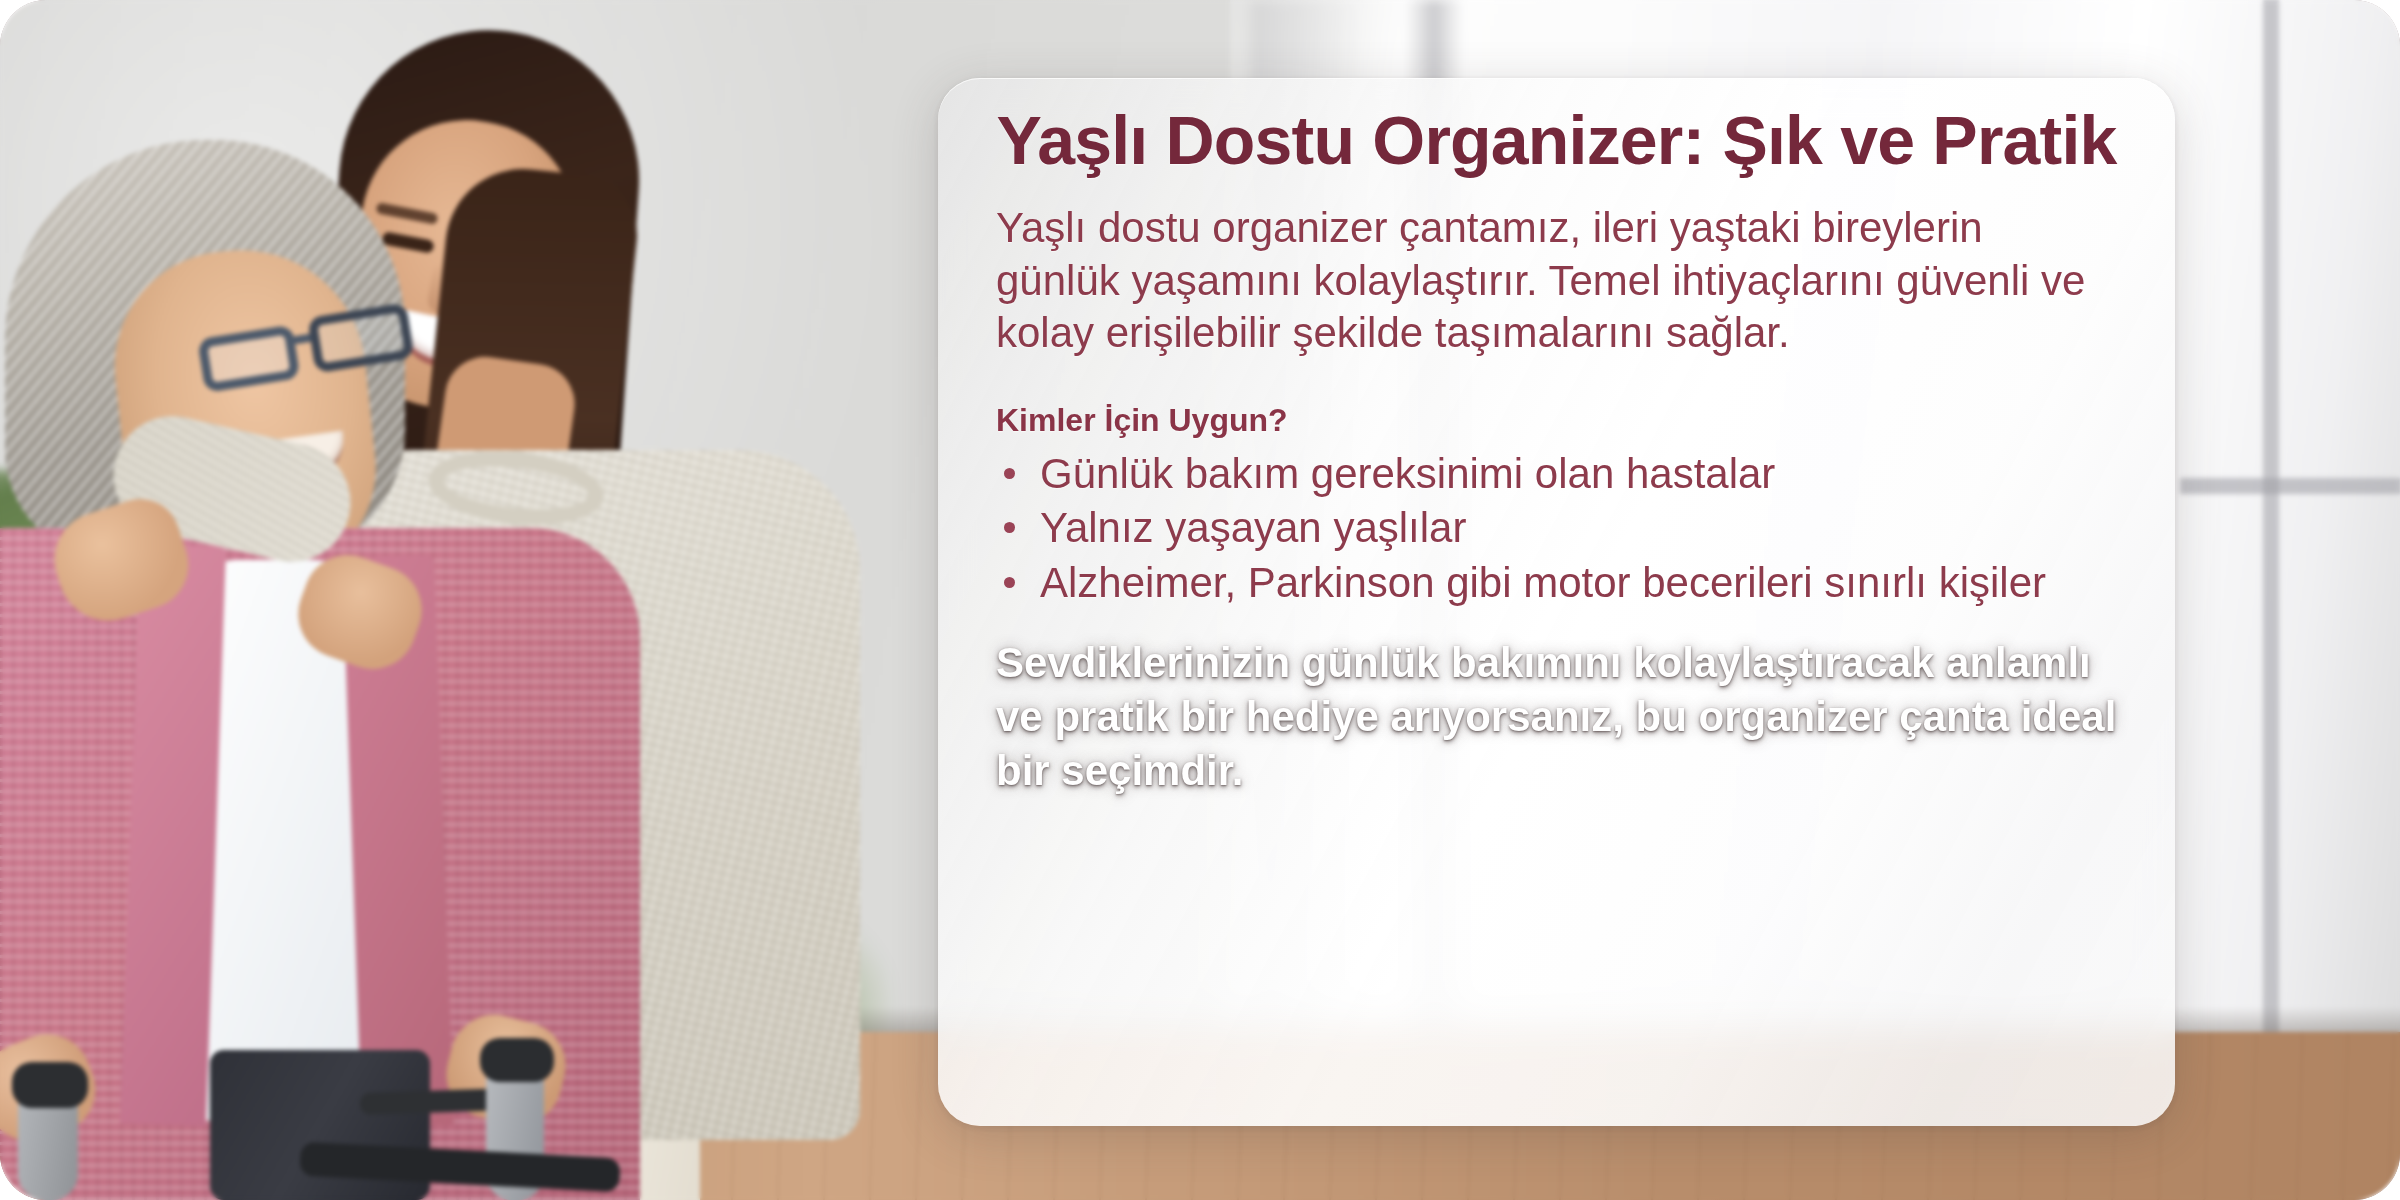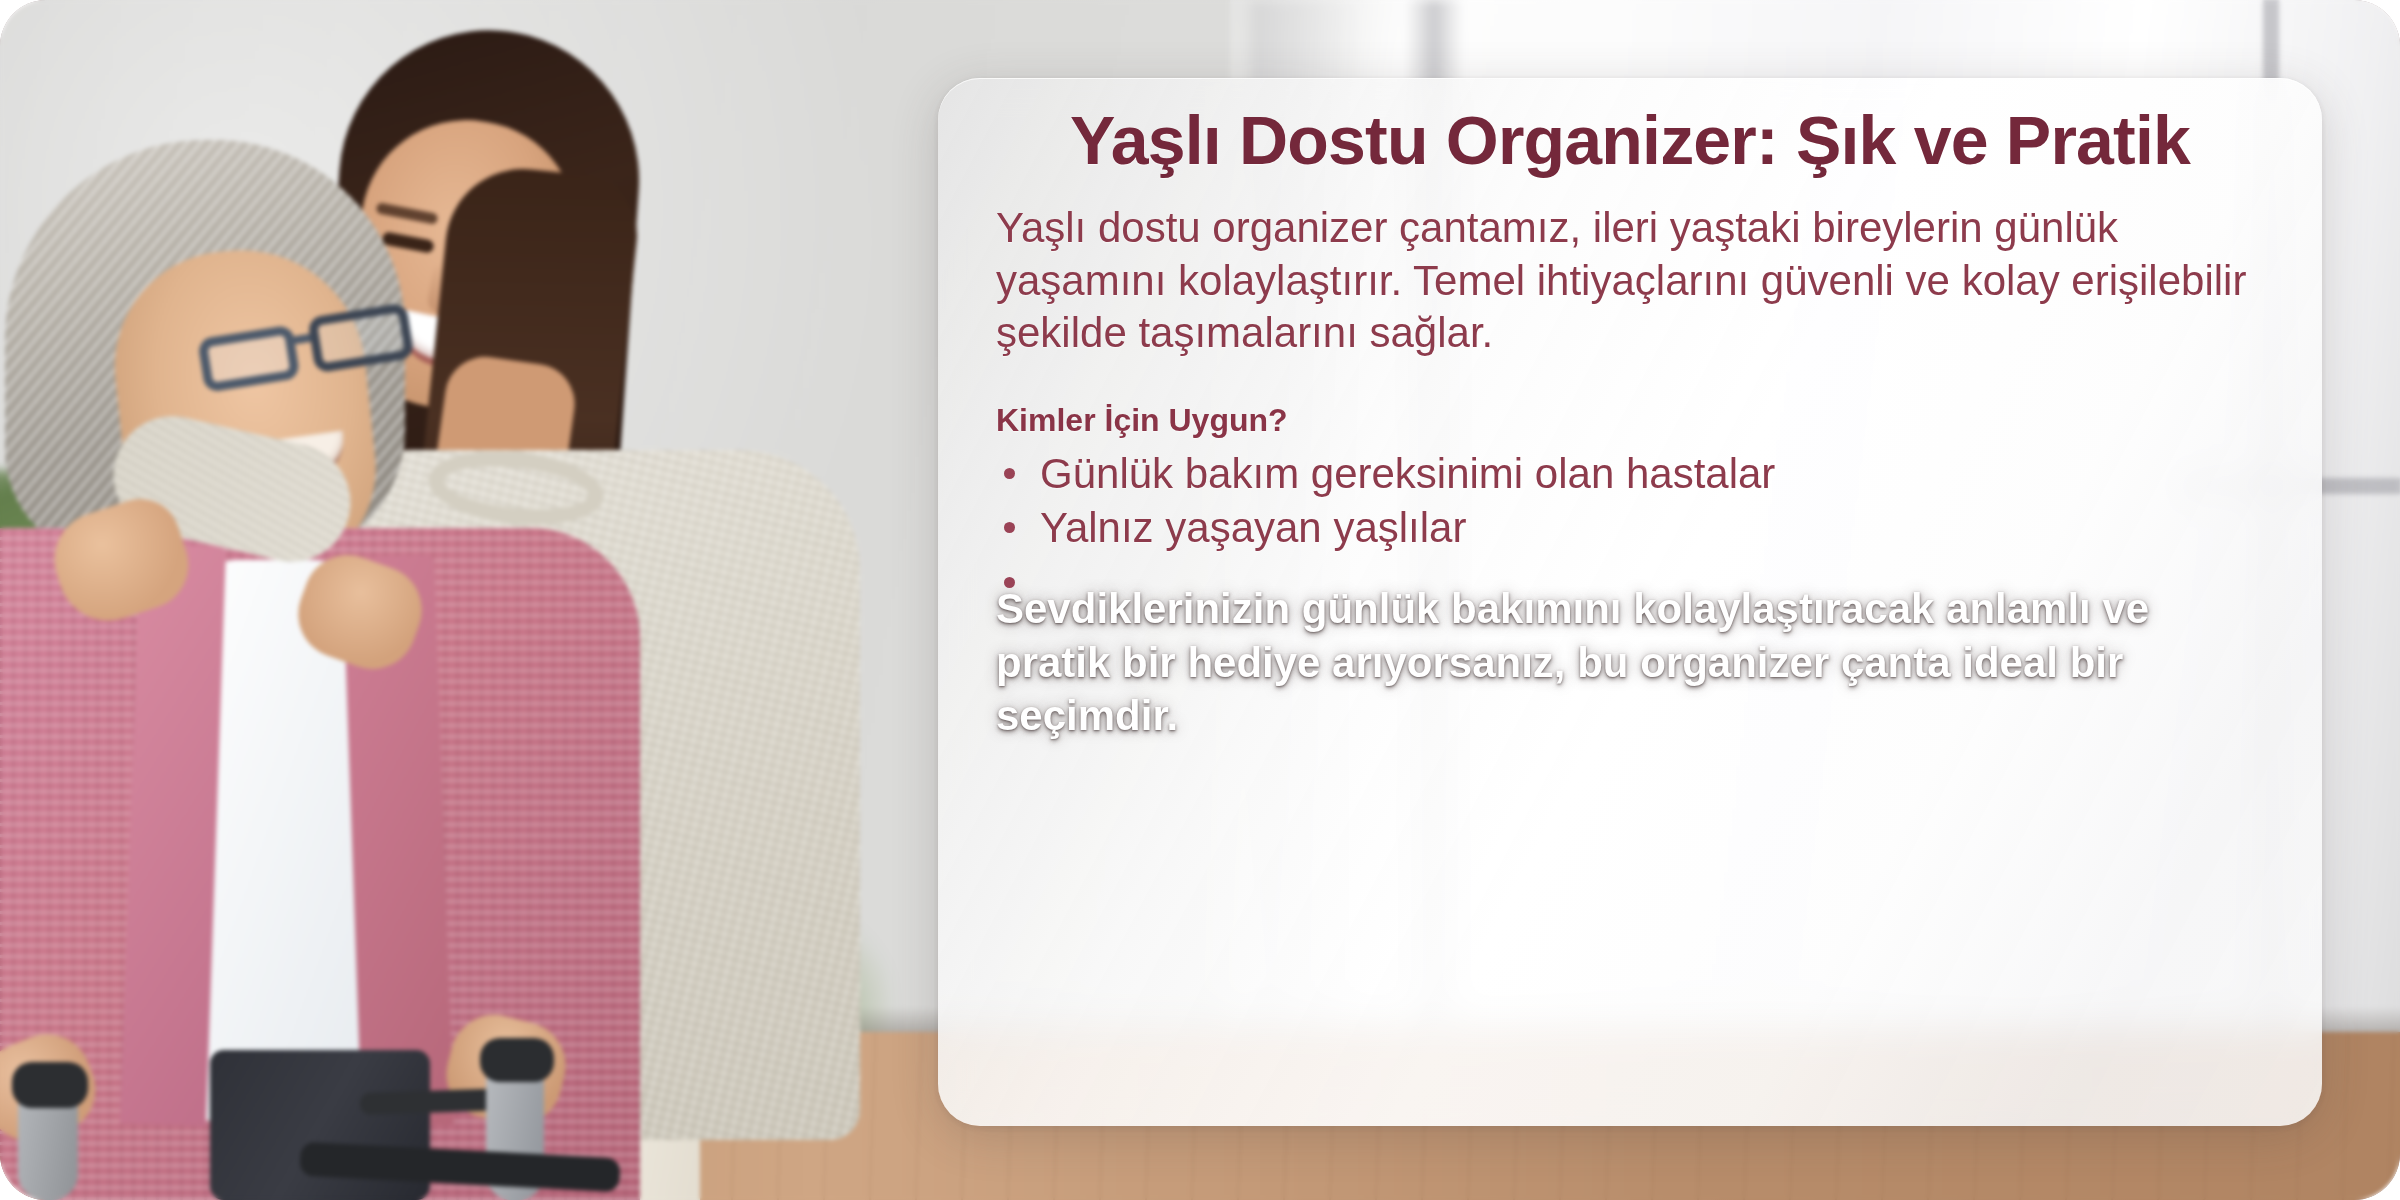--- a/index.html
+++ b/index.html
@@ -367,21 +367,21 @@
     position: absolute; inset: 0;
     backdrop-filter: blur(2.2px);
     pointer-events: none;
   }
 
   
   #info-card {
     position: absolute;
     left: 938px;
     top: 78px;
-    width: 1384px;
+    width: 1237px;
     height: 1048px;
     border-radius: 42px;
     background:
       linear-gradient(118deg,
         rgba(232,232,232,.80) 0%,
         rgba(244,244,244,.84) 16%,
         rgba(252,252,252,.88) 34%,
         rgba(255,255,255,.90) 52%,
         rgba(253,253,253,.90) 70%,
         rgba(246,246,247,.88) 86%,
@@ -539,19 +539,20 @@
       <li>
         <span class="dot"></span>
         <span>Günlük bakım gereksinimi olan hastalar</span>
       </li>
       <li>
         <span class="dot"></span>
         <span>Yalnız yaşayan yaşlılar</span>
       </li>
       <li>
         <span class="dot"></span>
+        <span>Alzheimer, Parkinson gibi motor becerileri sınırlı kişiler</span>
       </li>
     </ul>
 
     <p class="card-footer">Sevdiklerinizin günlük bakımını kolaylaştıracak anlamlı ve pratik bir hediye arıyorsanız, bu organizer çanta ideal bir seçimdir.</p>
   </div>
 
 </div>
 
 </body></html>

